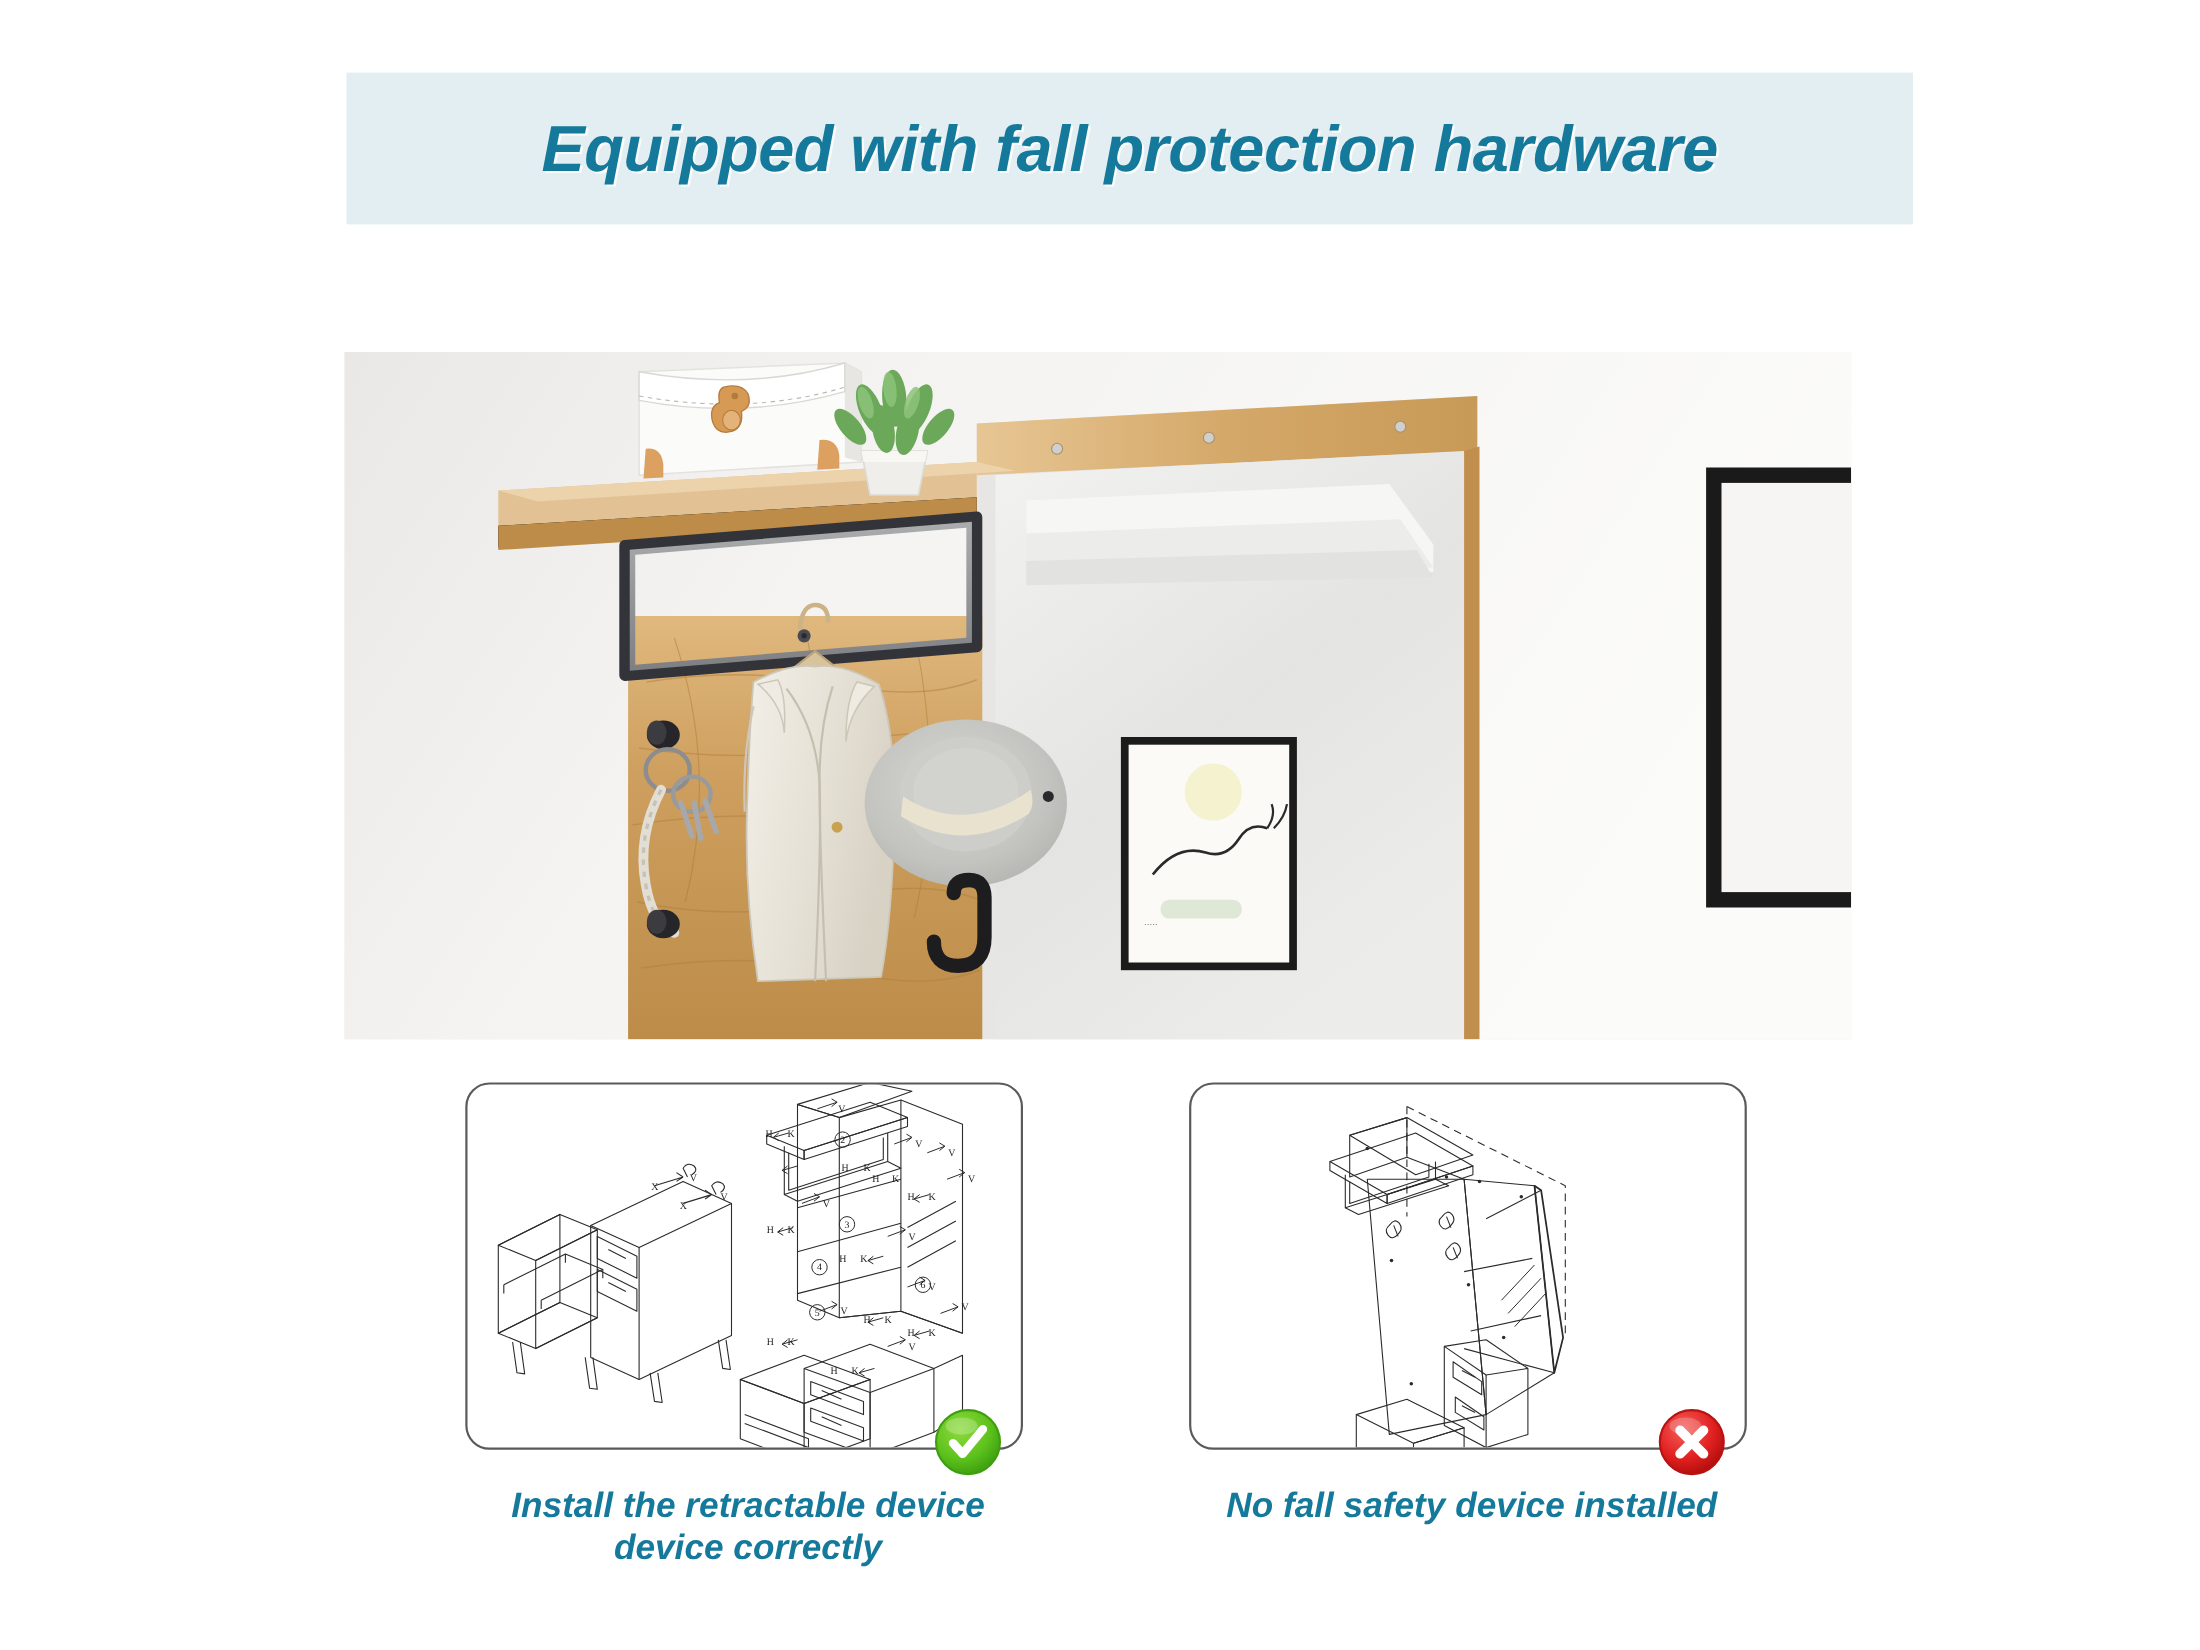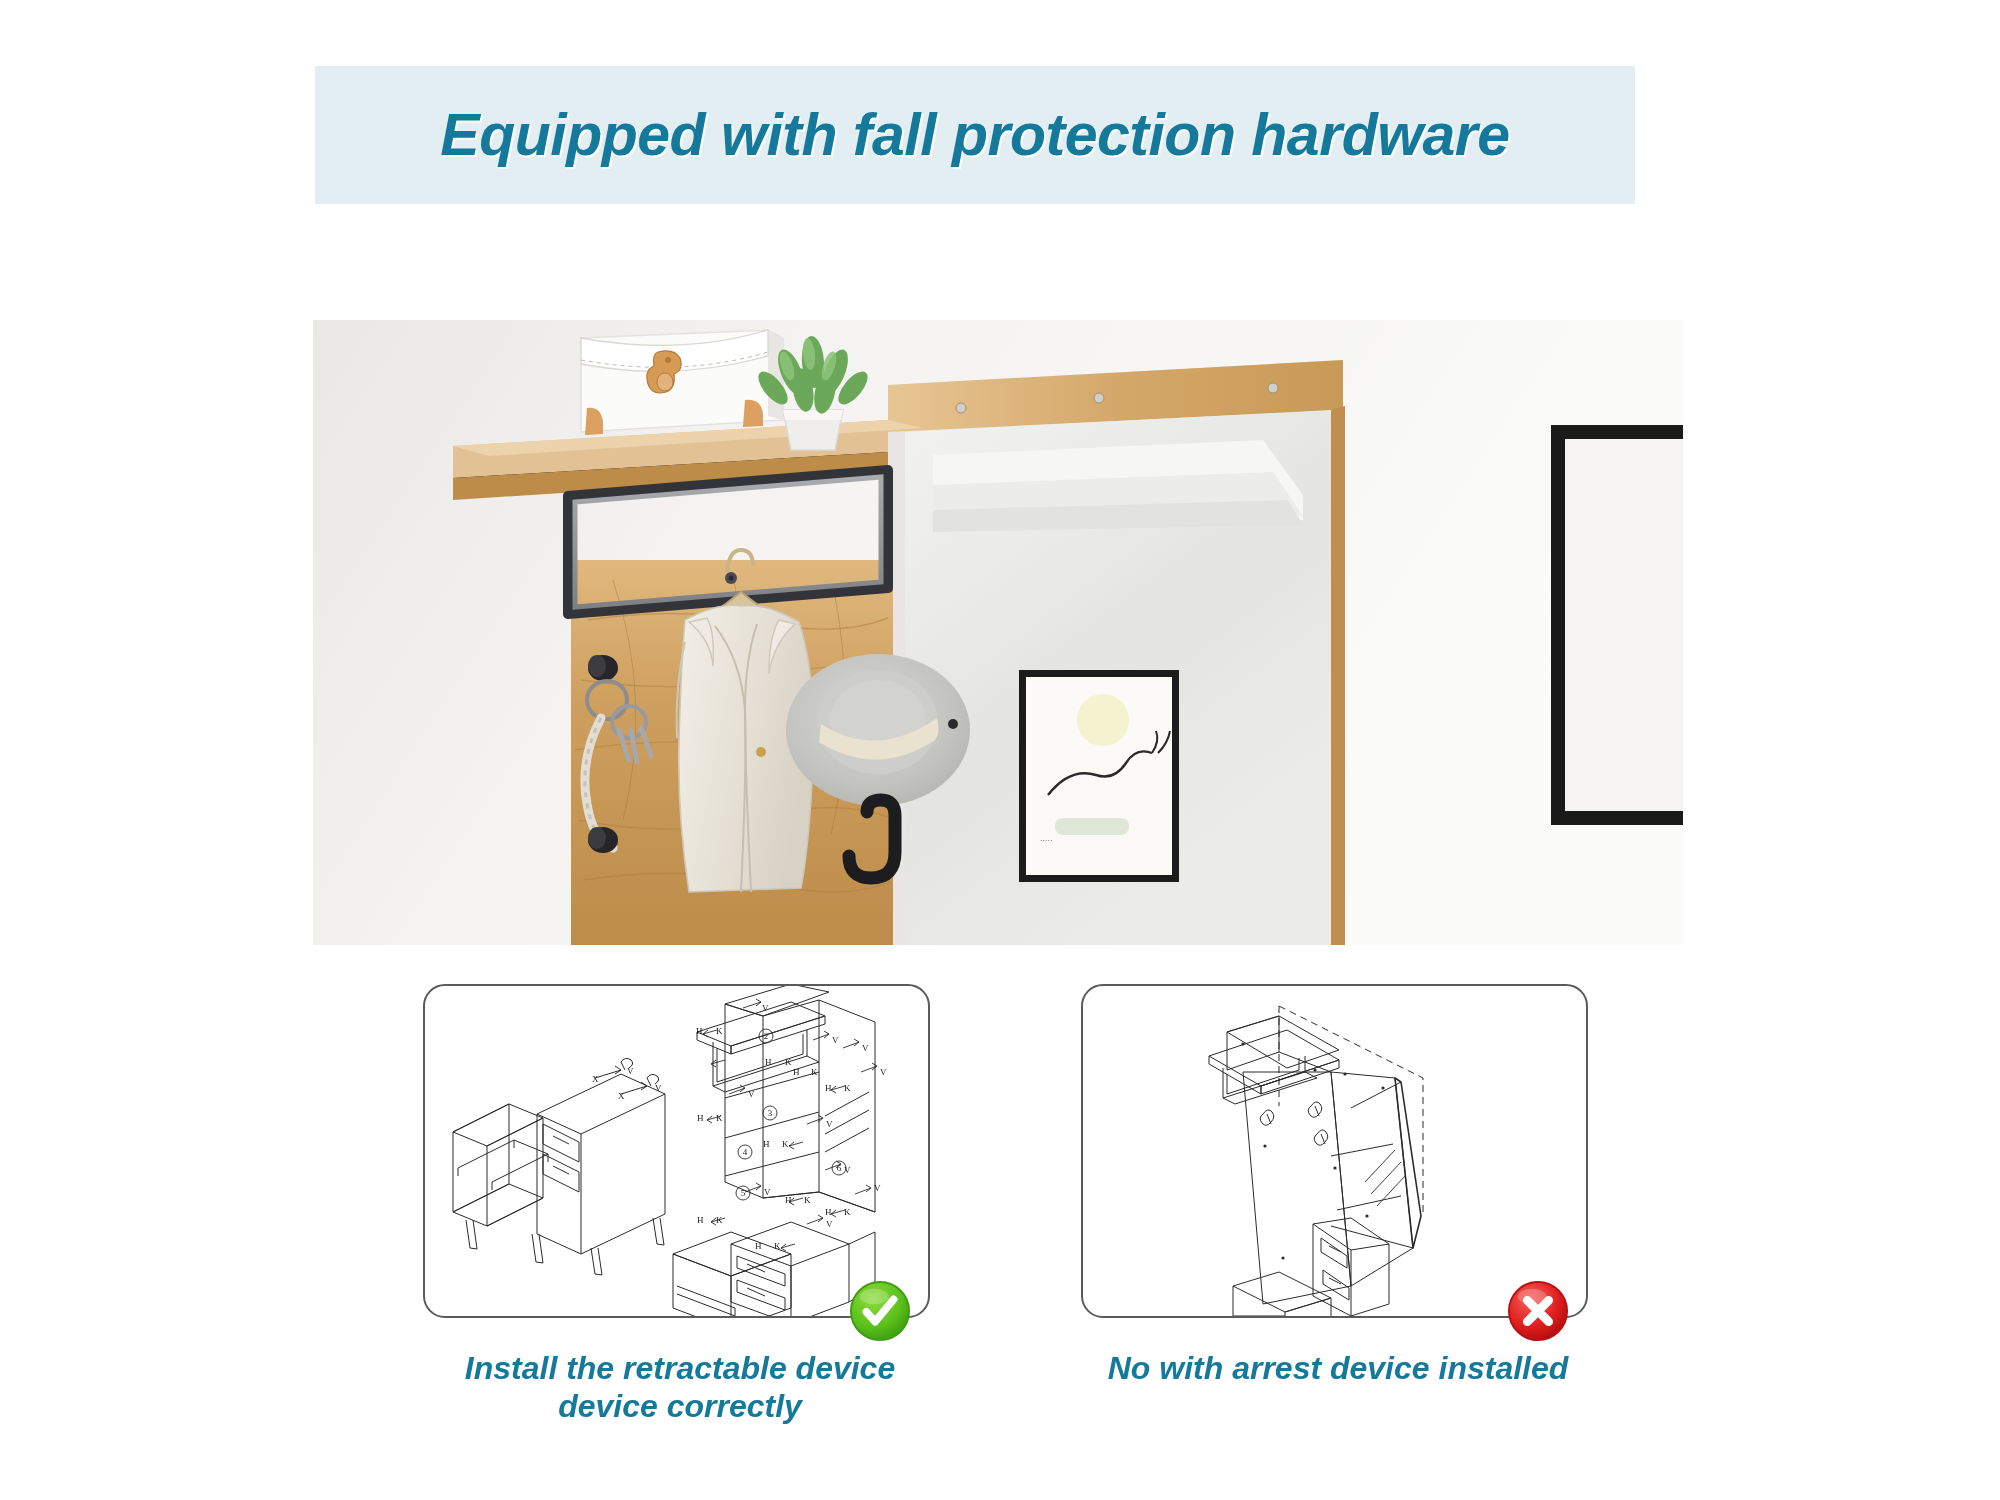--- a/index.html
+++ b/index.html
@@ -12,21 +12,21 @@
   #page {
     position: relative;
     width: 2000px; height: 1500px;
     background: #ffffff;
   }
 
   
   .title-band {
     position: absolute;
     left: 315px; top: 66px;
-    width: 1320px; height: 138px;
+    width: 1424px; height: 138px;
     background: #e2eef2;
   }
   .title-text {
     position: absolute;
     left: 0; top: 0; width: 100%; height: 100%;
     display: flex; align-items: center; justify-content: center;
     font-size: 59px;
     font-weight: bold;
     font-style: italic;
     color: #14799a;
@@ -497,16 +497,16 @@
       <path d="M21 21 L43 43 M43 21 L21 43" fill="none" stroke="#ffffff" stroke-width="9" stroke-linecap="round"></path>
     </svg>
   </div>
 
   <div class="caption caption-left">
     <span>Install the retractable device</span>
     <span>device correctly</span>
   </div>
 
   <div class="caption caption-right">
-    <span>No with arrest device installed</span>
+    <span>No fall safety device installed</span>
   </div>
 
 </div>
 
 </body></html>

